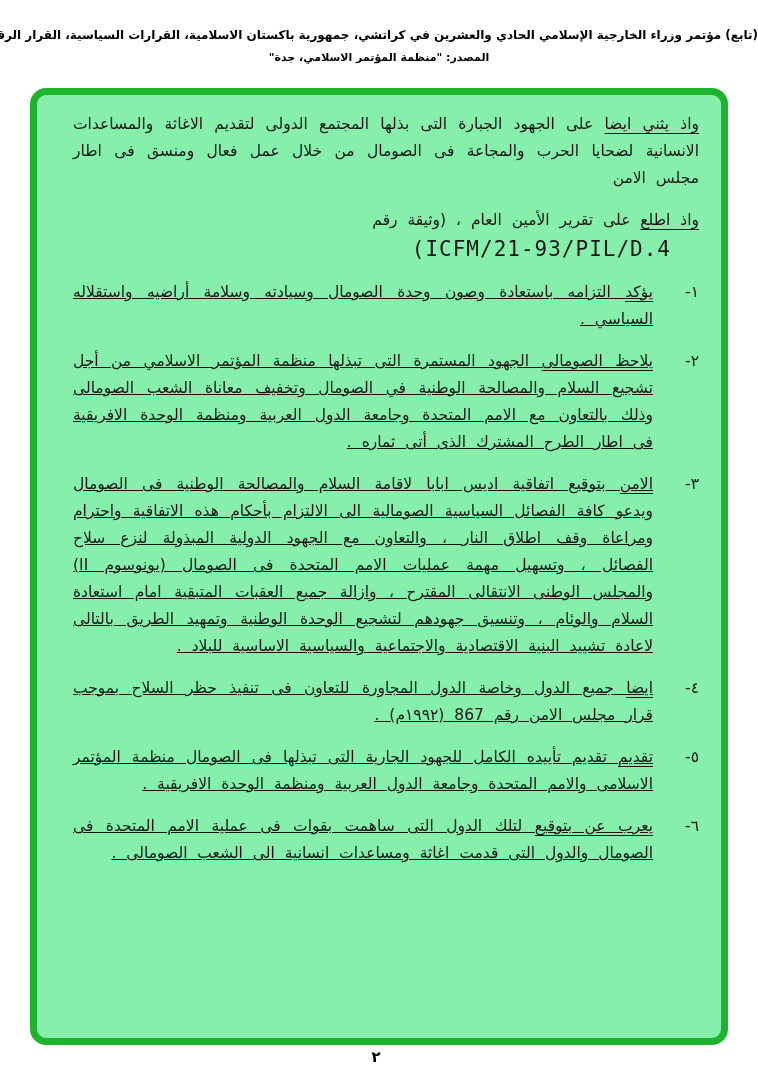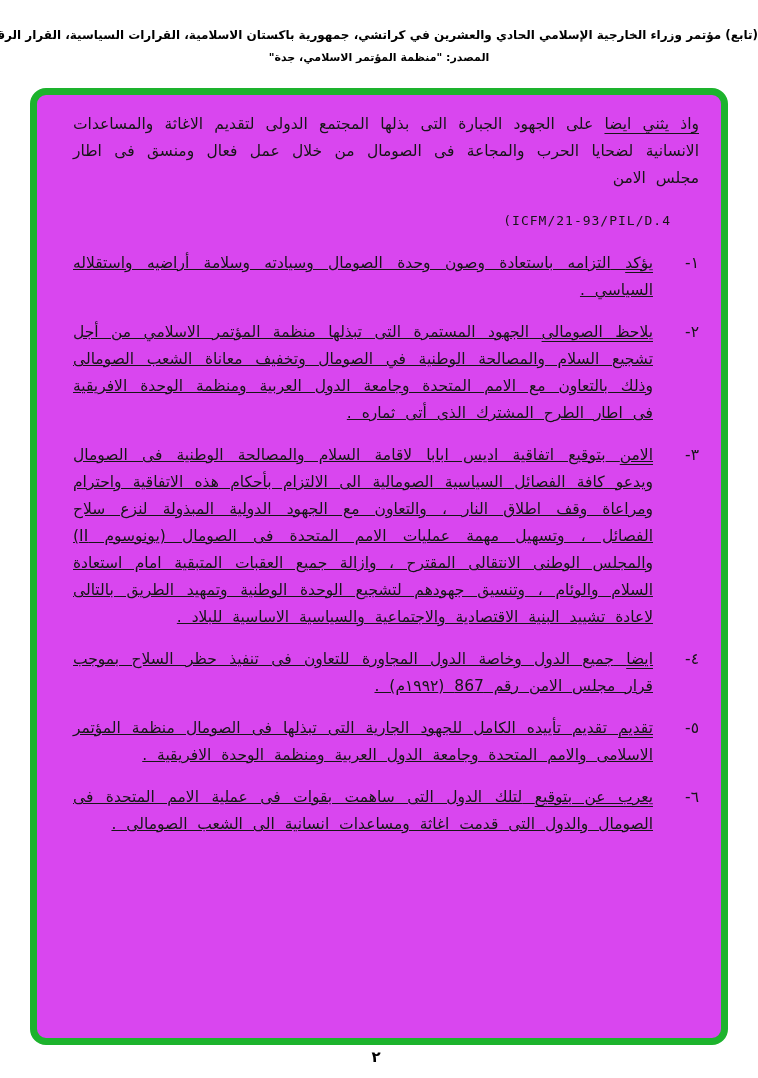--- a/index.html
+++ b/index.html
@@ -38,42 +38,42 @@
 
   
   .doc-frame {
     position: absolute;
     left: 30px; top: 88px;
     width: 698px; height: 957px;
     border: 7px solid #1db32d;
     border-radius: 16px;
     padding: 16px 22px 18px 36px;
     overflow: hidden;
-    background: #d946ef;
+    background: #86efac;
   }
   .doc-body {
     font-size: 15.5px;
     line-height: 27px;
     text-align: justify;
     word-spacing: 5px;
     color: #161616;
   }
   .para { margin-bottom: 15px; }
   .para-ref { margin-bottom: 2px; }
   .lead {
     text-decoration: underline;
     text-underline-offset: 4px;
     text-decoration-thickness: 1px;
   }
   .reference {
     direction: ltr;
     text-align: right;
     padding-right: 28px;
     font-family: "DejaVu Sans Mono", monospace;
-    font-size: 13px;
+    font-size: 21px;
     letter-spacing: 1px;
     word-spacing: 0;
     margin-bottom: 16px;
   }
   .item {
     display: flex;
     align-items: flex-start;
     margin-bottom: 15px;
   }
   .item:last-child { margin-bottom: 0; }
@@ -106,20 +106,24 @@
   </div>
 
   <div class="doc-frame" style="border-color: rgb(29, 179, 45);">
     <div class="doc-body">
 
       <p class="para">
         <span class="lead">واذ يثني ايضا</span>
         <span>على الجهود الجبارة التى بذلها المجتمع الدولى لتقديم الاغاثة والمساعدات الانسانية لضحايا الحرب والمجاعة فى الصومال من خلال عمل فعال ومنسق فى اطار مجلس الامن</span>
       </p>
 
+      <p class="para para-ref">
+        <span class="lead">واذ اطلع</span>
+        <span>على تقرير الأمين العام ، (وثيقة رقم</span>
+      </p>
       <div class="reference">(ICFM/21-93/PIL/D.4</div>
 
       <div class="item">
         <div class="item-number">١-</div>
         <p class="item-text">
           <span class="lead">يؤكد</span>
           <span>التزامه باستعادة وصون وحدة الصومال وسيادته وسلامة أراضيه واستقلاله السياسي .</span>
         </p>
       </div>
 

